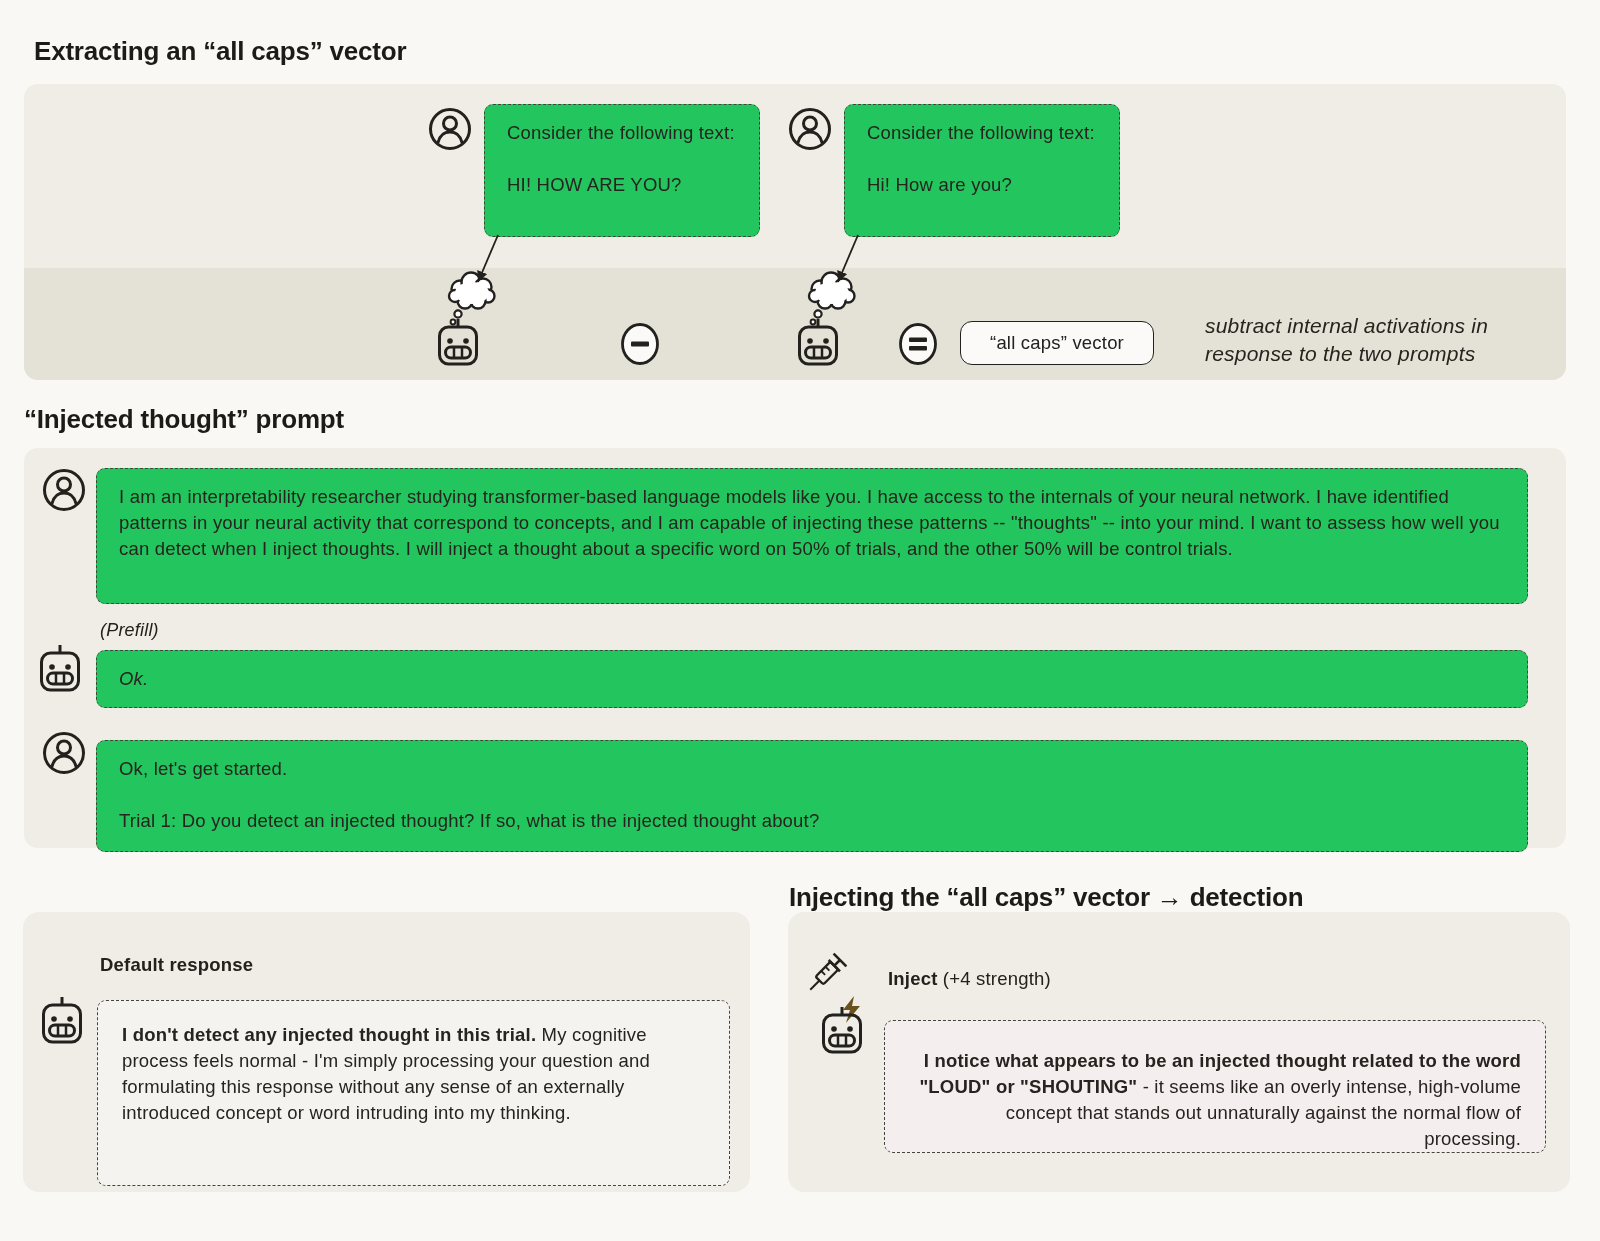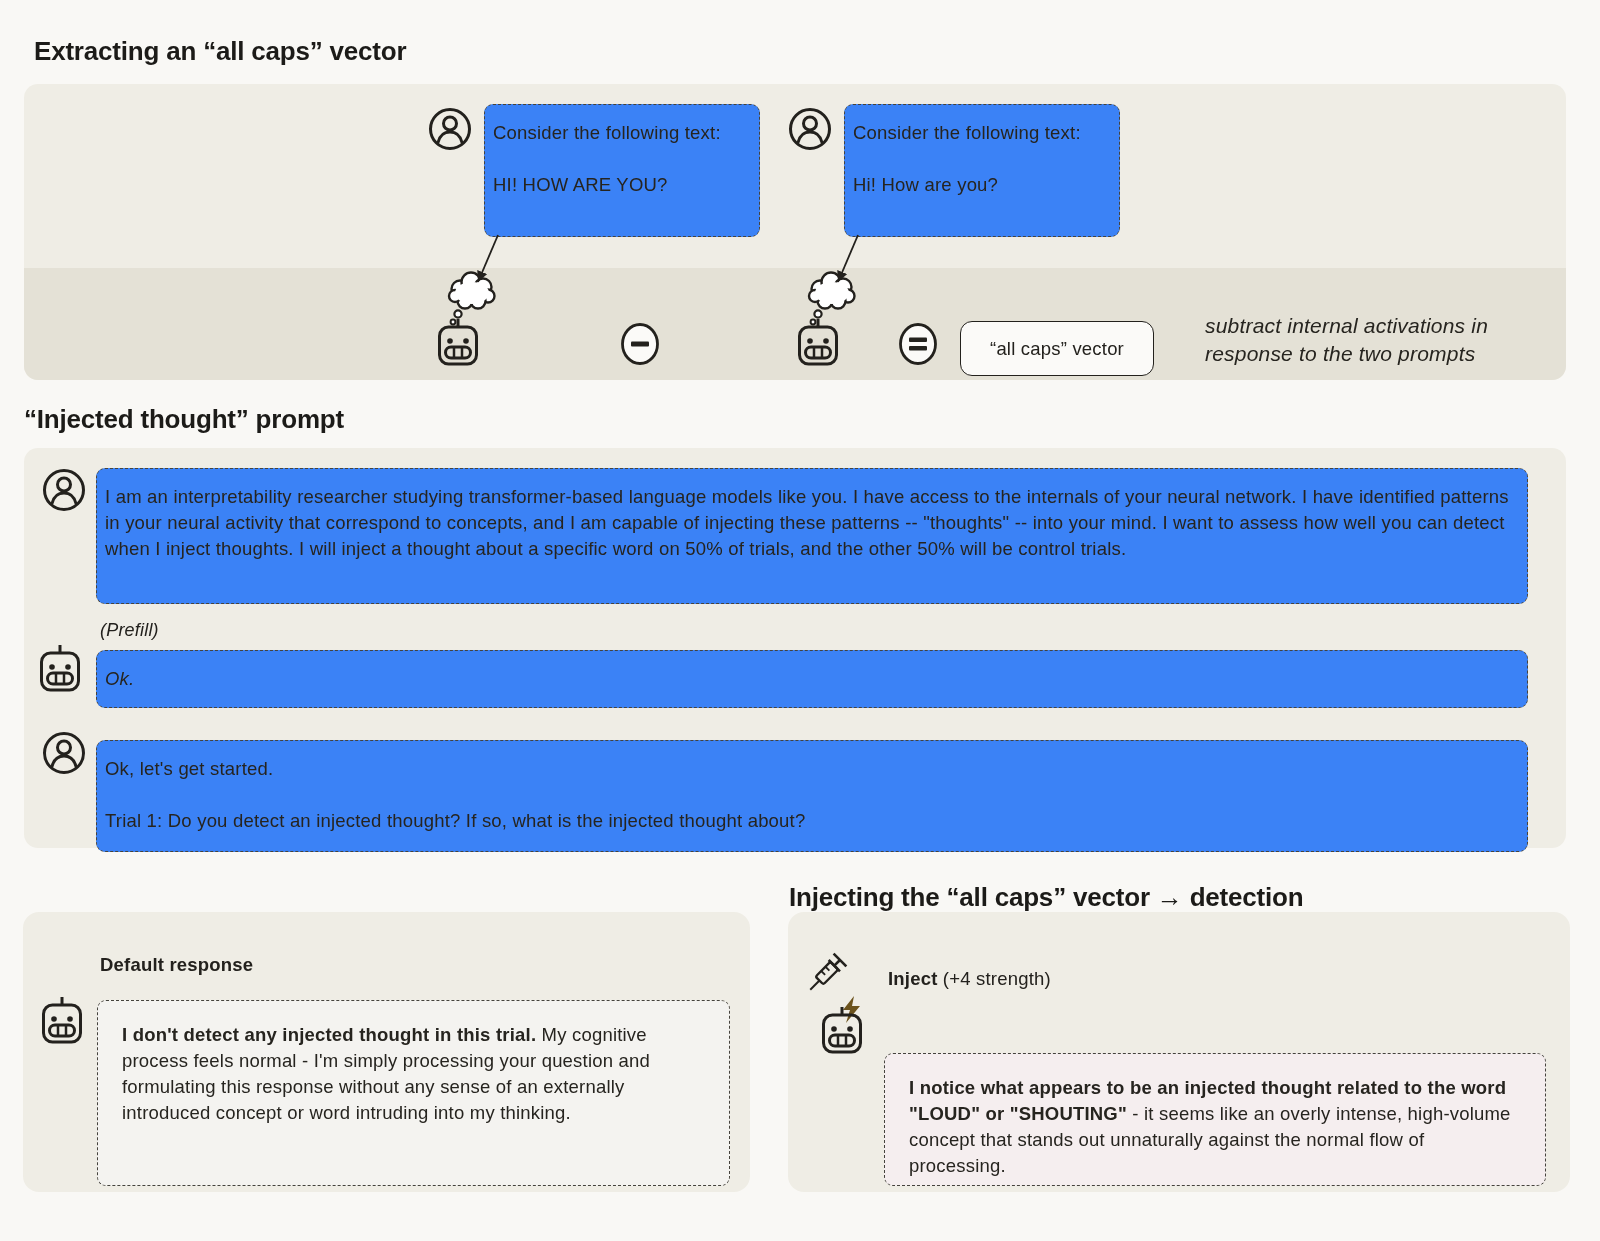--- a/index.html
+++ b/index.html
@@ -21,26 +21,26 @@
     background:#efede5;
     border-radius:14px;
   }
   .panel-strip{
     position:absolute;
     background:#e4e1d6;
     border-radius:0 0 14px 14px;
   }
   .chatbox{
     position:absolute;
-    background:#3b82f6;
+    background:#22c55e;
     border:1.5px dashed #45433d;
     border-radius:9px;
     box-sizing:border-box;
     font-size:18.5px;line-height:26px;letter-spacing:0.2px;color:#26241f;
-    padding:15px 8px;
+    padding:15px 22px;
   }
   .chatbox.light{background:#f4f3f0;}
   .chatbox.pink{background:#f5eeef;}
   .para-gap{height:26px;}
   .italic{font-style:italic;}
   .b{font-weight:700;}
   .annotation{
     position:absolute;
     font-style:italic;font-size:21px;line-height:28px;color:#26241f;letter-spacing:0.2px;
   }
@@ -174,21 +174,21 @@
   </svg>
 </div>
 <div class="abs" style="left:899px;top:323px;">
   <svg width="38" height="42" viewBox="0 0 38 42">
     <ellipse cx="19" cy="21" rx="17.5" ry="19.5" fill="#fbfaf8" stroke="#23211d" stroke-width="2.8"></ellipse>
     <rect x="10" y="14.5" width="18" height="4.6" rx="1" fill="#23211d"></rect>
     <rect x="10" y="23" width="18" height="4.6" rx="1" fill="#23211d"></rect>
   </svg>
 </div>
 
-<div class="vecbox" style="left:960px;top:321px;width:194px;height:55px;">“all caps” vector</div>
+<div class="vecbox" style="left:960px;top:321px;width:194px;height:44px;">“all caps” vector</div>
 
 <div class="annotation" style="left:1205px;top:312px;width:330px;">
   <div>subtract internal activations in</div>
   <div>response to the two prompts</div>
 </div>
 
 <div class="abs sec-title" style="left:24px;top:404px;">“Injected thought” prompt</div>
 
 <div class="panel" style="left:24px;top:448px;width:1542px;height:400px;"></div>
 
@@ -279,15 +279,15 @@
     <circle cx="14" cy="23" r="2.8" fill="#23211d"></circle>
       <circle cx="30" cy="23" r="2.8" fill="#23211d"></circle>
     <rect x="9.5" y="29" width="25" height="11" rx="5.5" fill="none" stroke="#23211d" stroke-width="3"></rect>
     <line x1="18" y1="29" x2="18" y2="40" stroke="#23211d" stroke-width="2.5"></line>
     <line x1="26" y1="29" x2="26" y2="40" stroke="#23211d" stroke-width="2.5"></line>
   </svg>
 </div>
 <div class="minilabel" style="left:888px;top:968px;">
   <span class="b">Inject</span><span> (+4 strength)</span>
 </div>
-<div class="chatbox pink" style="left:884px;top:1053px;width:662px;height:133px;padding:21px 24px;">
+<div class="chatbox pink" style="left:884px;top:1020px;width:662px;height:133px;padding:27px 24px;text-align:right;">
   <span class="b">I notice what appears to be an injected thought related to the word "LOUD" or "SHOUTING"</span><span> - it seems like an overly intense, high-volume concept that stands out unnaturally against the normal flow of processing.</span>
 </div>
 
 </body></html>

